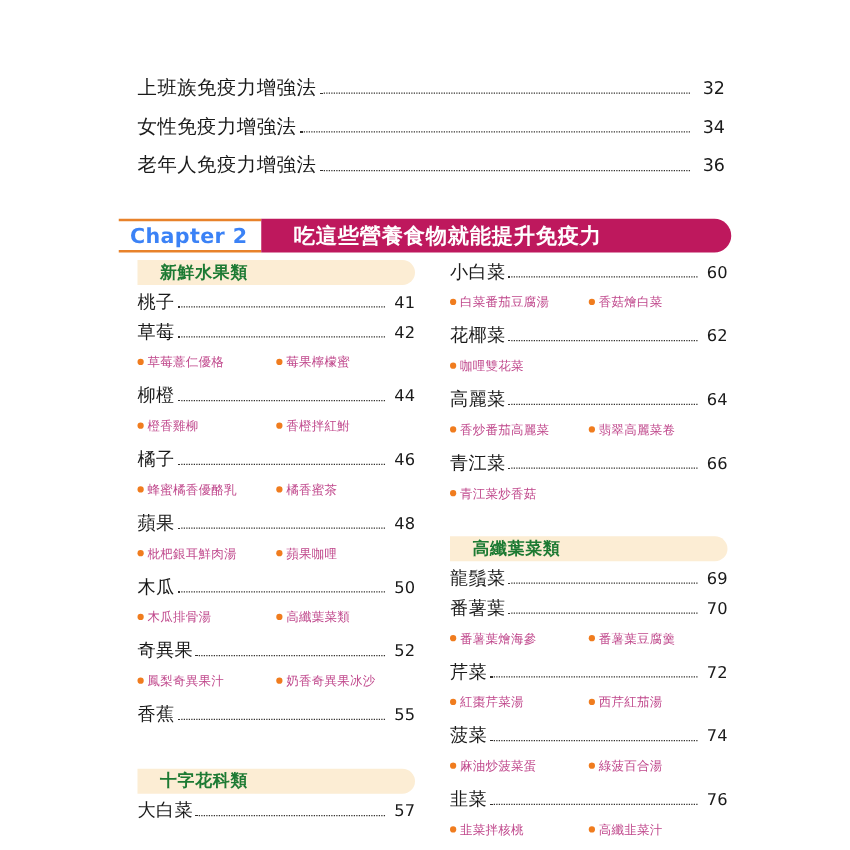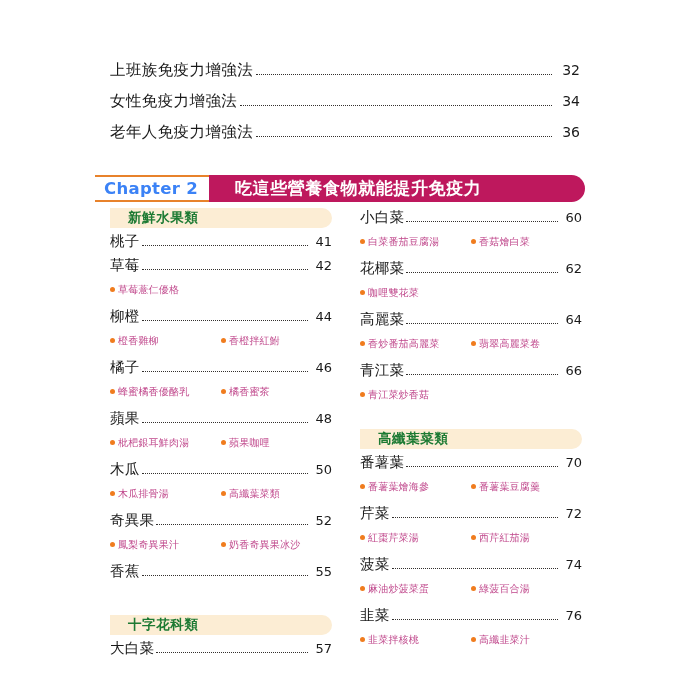--- a/index.html
+++ b/index.html
@@ -236,20 +236,24 @@
         <div class="entry">
           <span class="e-title">草莓</span>
           <span class="e-leader"></span>
           <span class="e-page">42</span>
         </div>
         <div class="subs">
           <div class="sub">
             <span class="dot"></span>
             <span class="sub-txt">草莓薏仁優格</span>
           </div>
+          <div class="sub">
+            <span class="dot"></span>
+            <span class="sub-txt">莓果檸檬蜜</span>
+          </div>
         </div>
         <div class="gap-s"></div>
         <div class="entry">
           <span class="e-title">柳橙</span>
           <span class="e-leader"></span>
           <span class="e-page">44</span>
         </div>
         <div class="subs">
           <div class="sub">
             <span class="dot"></span>
@@ -395,20 +399,25 @@
           <div class="sub">
             <span class="dot"></span>
             <span class="sub-txt">青江菜炒香菇</span>
           </div>
         </div>
         <div class="gap-s"></div>
         <div class="gap-l"></div>
         <div class="sec-head">
           <span>高纖葉菜類</span>
         </div>
+        <div class="entry">
+          <span class="e-title">龍鬚菜</span>
+          <span class="e-leader"></span>
+          <span class="e-page">69</span>
+        </div>
         <div class=""></div>
         <div class="entry">
           <span class="e-title">番薯葉</span>
           <span class="e-leader"></span>
           <span class="e-page">70</span>
         </div>
         <div class="subs">
           <div class="sub">
             <span class="dot"></span>
             <span class="sub-txt">番薯葉燴海參</span>

